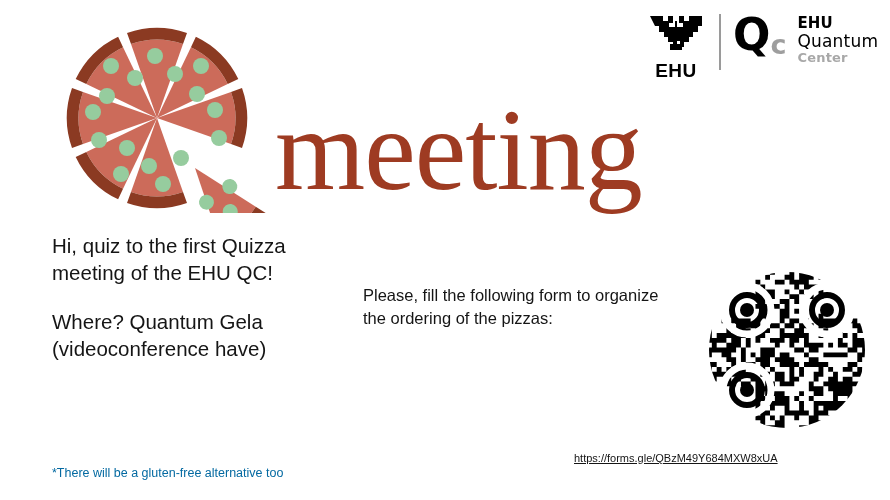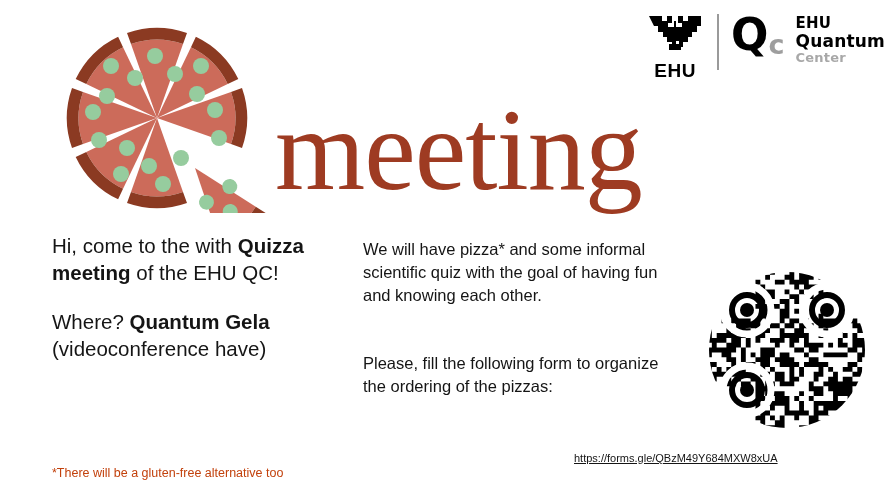--- a/index.html
+++ b/index.html
@@ -70,21 +70,21 @@
     margin-left: 1px;
     margin-top: 15px;
   }
   #qc-words {
     margin-left: 11px;
     margin-top: 3px;
     font-family: "DejaVu Sans", sans-serif;
     line-height: 1.12;
   }
   #qc-words .l1 { font-size: 15px; font-weight: bold; color: #000000; letter-spacing: .2px;}
-  #qc-words .l2 { font-size: 17px; font-weight: bold; color: #000000; letter-spacing: .2px;}
+  #qc-words .l2 { font-size: 17px; font-weight: normal; color: #000000; letter-spacing: .2px;}
   #qc-words .l3 { font-size: 13px; font-weight: bold; color: #a8a8a8; letter-spacing: .2px;}
 
   
   #title-lockup {
     position: absolute;
     top: 18px;
     left: 62px;
     width: 600px;
     height: 190px;
   }
@@ -110,40 +110,40 @@
     position: absolute;
     left: 52px;
     top: 232px;
     width: 300px;
     font-size: 20.5px;
     line-height: 1.32;
     color: #151515;
   }
   #left-col .para { margin-bottom: 22px; }
   #left-col .para:last-child { margin-bottom: 9px; }
-  #left-col b { font-weight: bold; }
+  #left-col b { font-weight: normal; }
 
   #right-col {
     position: absolute;
     left: 363px;
     top: 238px;
     width: 312px;
     font-size: 16.5px;
     line-height: 1.38;
     color: #151515;
   }
   #right-col .para { margin-bottom: 22px; }
   #right-col .para:last-child { margin-bottom: 0; margin-top: 46px; }
 
   #footnote {
     position: absolute;
     left: 52px;
     top: 466px;
     font-size: 12.5px;
-    color: #c2410c;
+    color: #0369a1;
     line-height: 1.2;
   }
 
   #form-link {
     position: absolute;
     left: 574px;
     top: 452px;
     font-size: 11px;
     color: #151515;
     text-decoration: underline;
@@ -259,33 +259,32 @@
         </g>
       </g>
     </svg>
   </span>
 
   <span id="meeting-word">meeting</span>
 </div>
 
 <div id="left-col">
   <div class="para">
-    <span>Hi, come to the with </span><b>Quizza</b>
+    <span>Hi, quiz to the first </span><b>Quizza</b>
     <b>meeting</b><span> of the EHU QC!</span>
   </div>
 
 
   <div class="para">
     <span>Where? </span><b>Quantum Gela</b>
     <div>(videoconference have)</div>
   </div>
 </div>
 
 <div id="right-col">
-  <div class="para">We will have pizza* and some informal scientific quiz with the goal of having fun and knowing each other.</div>
   <div class="para">Please, fill the following form to organize the ordering of the pizzas:</div>
 </div>
 
 <div id="footnote">*There will be a gluten-free alternative too</div>
 
 <a id="form-link" href="#">https://forms.gle/QBzM49Y684MXW8xUA</a>
 
 <div id="qr-wrap">
   <svg width="160" height="160" viewBox="0 0 160 160" aria-hidden="true">
     <defs>

